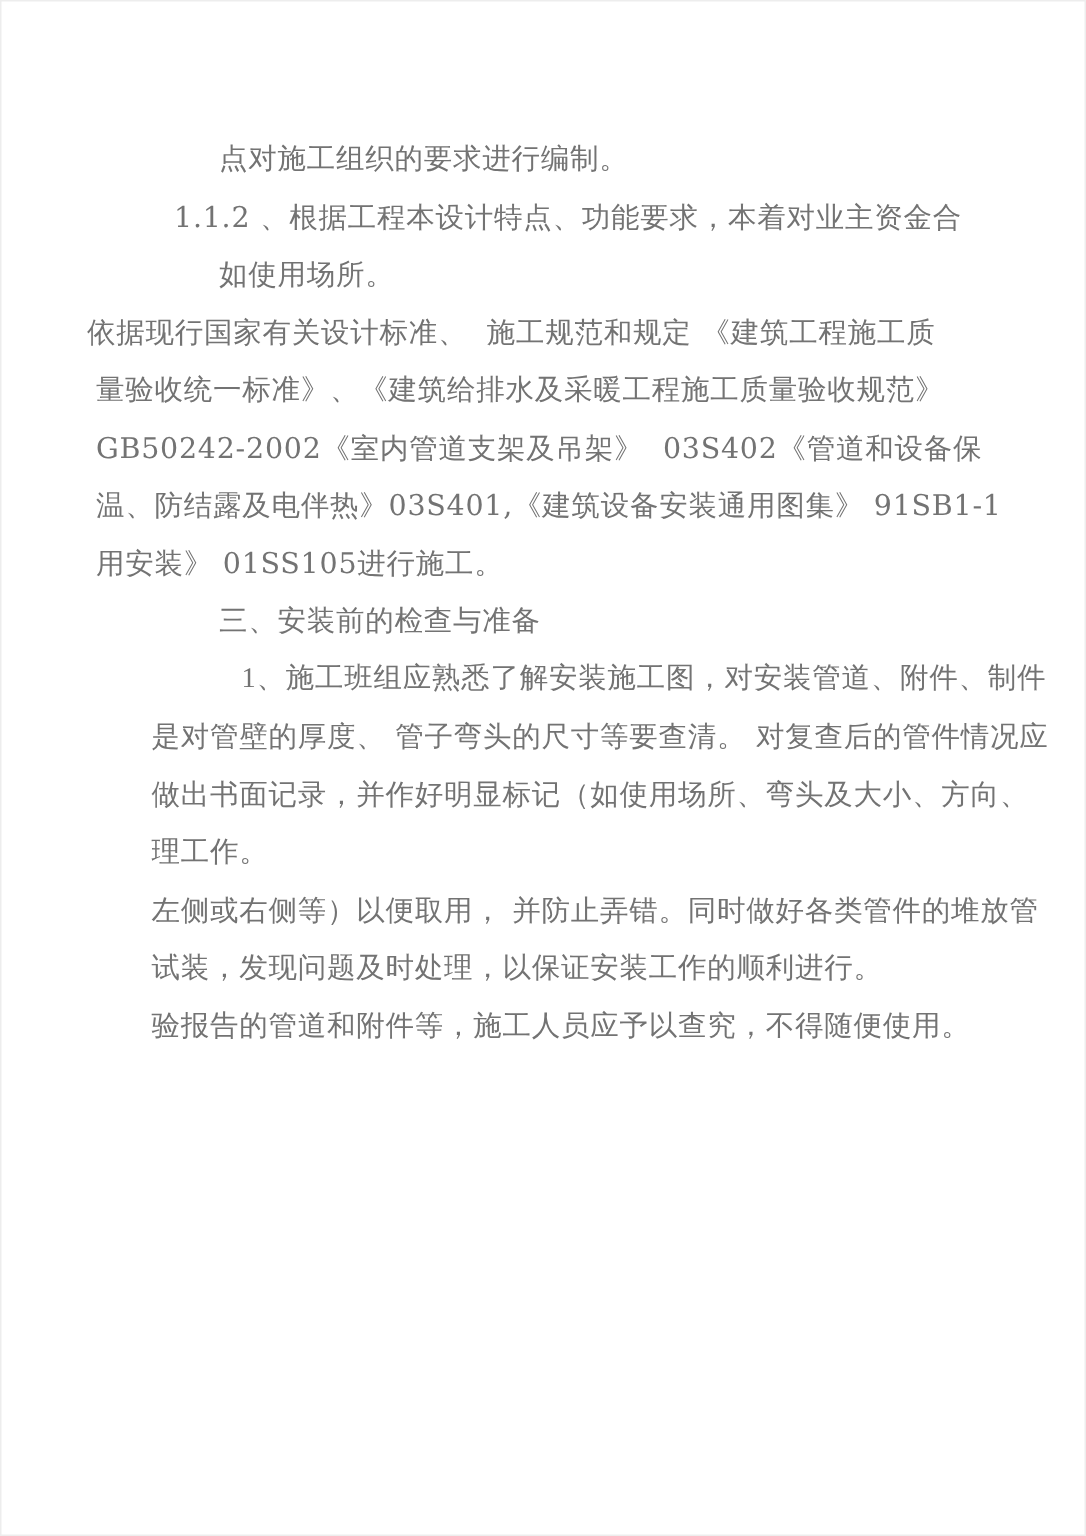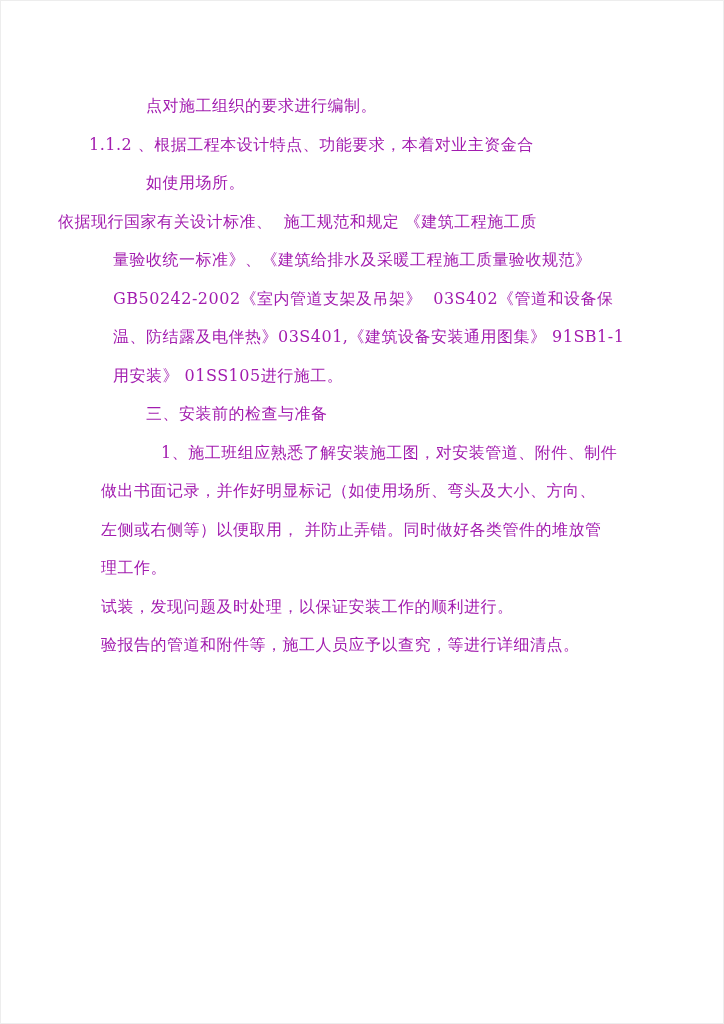--- a/index.html
+++ b/index.html
@@ -18,49 +18,50 @@
     font-family: "DejaVu Serif", "Liberation Serif", serif;
     color: #000000;
   }
   .content {
     position: absolute;
     top: 86px;
     left: 0;
     right: 0;
   }
   .line {
-    font-size: 16px;
+    font-size: 19px;
     height: 38.5px;
     line-height: 38.5px;
     white-space: pre;
     letter-spacing: 0.5px;
-    color: #a21caf;
+    color: #737373;
   }
   
   .in-100 { padding-left: 100px; }
   .in-137 { padding-left: 57px; }
-  .in-143 { padding-left: 112px; }
+  .in-143 { padding-left: 63px; }
   .in-145 { padding-left: 145px; }
-  .in-152 { padding-left: 88px; }
-  .in-160 { padding-left: 160px; }
+  .in-152 { padding-left: 115px; }
+  .in-160 { padding-left: 160px; font-family: Liberation Serif, serif; }
 </style>
 </head>
 <body>
 
 <div class="page">
   <div class="content">
     <div class="line in-145">点对施工组织的要求进行编制。</div>
     <div class="line in-152">1.1.2 、根据工程本设计特点、功能要求，本着对业主资金合</div>
     <div class="line in-145">如使用场所。</div>
     <div class="line in-137">依据现行国家有关设计标准、  施工规范和规定 《建筑工程施工质</div>
     <div class="line in-143">量验收统一标准》、《建筑给排水及采暖工程施工质量验收规范》</div>
     <div class="line in-143">GB50242-2002《室内管道支架及吊架》  03S402《管道和设备保</div>
     <div class="line in-143">温、防结露及电伴热》03S401,《建筑设备安装通用图集》 91SB1-1</div>
     <div class="line in-143">用安装》 01SS105进行施工。</div>
     <div class="line in-145">三、安装前的检查与准备</div>
     <div class="line in-160">1、施工班组应熟悉了解安装施工图，对安装管道、附件、制件</div>
+    <div class="line in-100">是对管壁的厚度、 管子弯头的尺寸等要查清。 对复查后的管件情况应</div>
     <div class="line in-100">做出书面记录，并作好明显标记（如使用场所、弯头及大小、方向、</div>
+    <div class="line in-100">理工作。</div>
     <div class="line in-100">左侧或右侧等）以便取用， 并防止弄错。同时做好各类管件的堆放管</div>
-    <div class="line in-100">理工作。</div>
     <div class="line in-100">试装，发现问题及时处理，以保证安装工作的顺利进行。</div>
-    <div class="line in-100">验报告的管道和附件等，施工人员应予以查究，等进行详细清点。</div>
+    <div class="line in-100">验报告的管道和附件等，施工人员应予以查究，不得随便使用。</div>
   </div>
 </div>
 
 </body></html>

